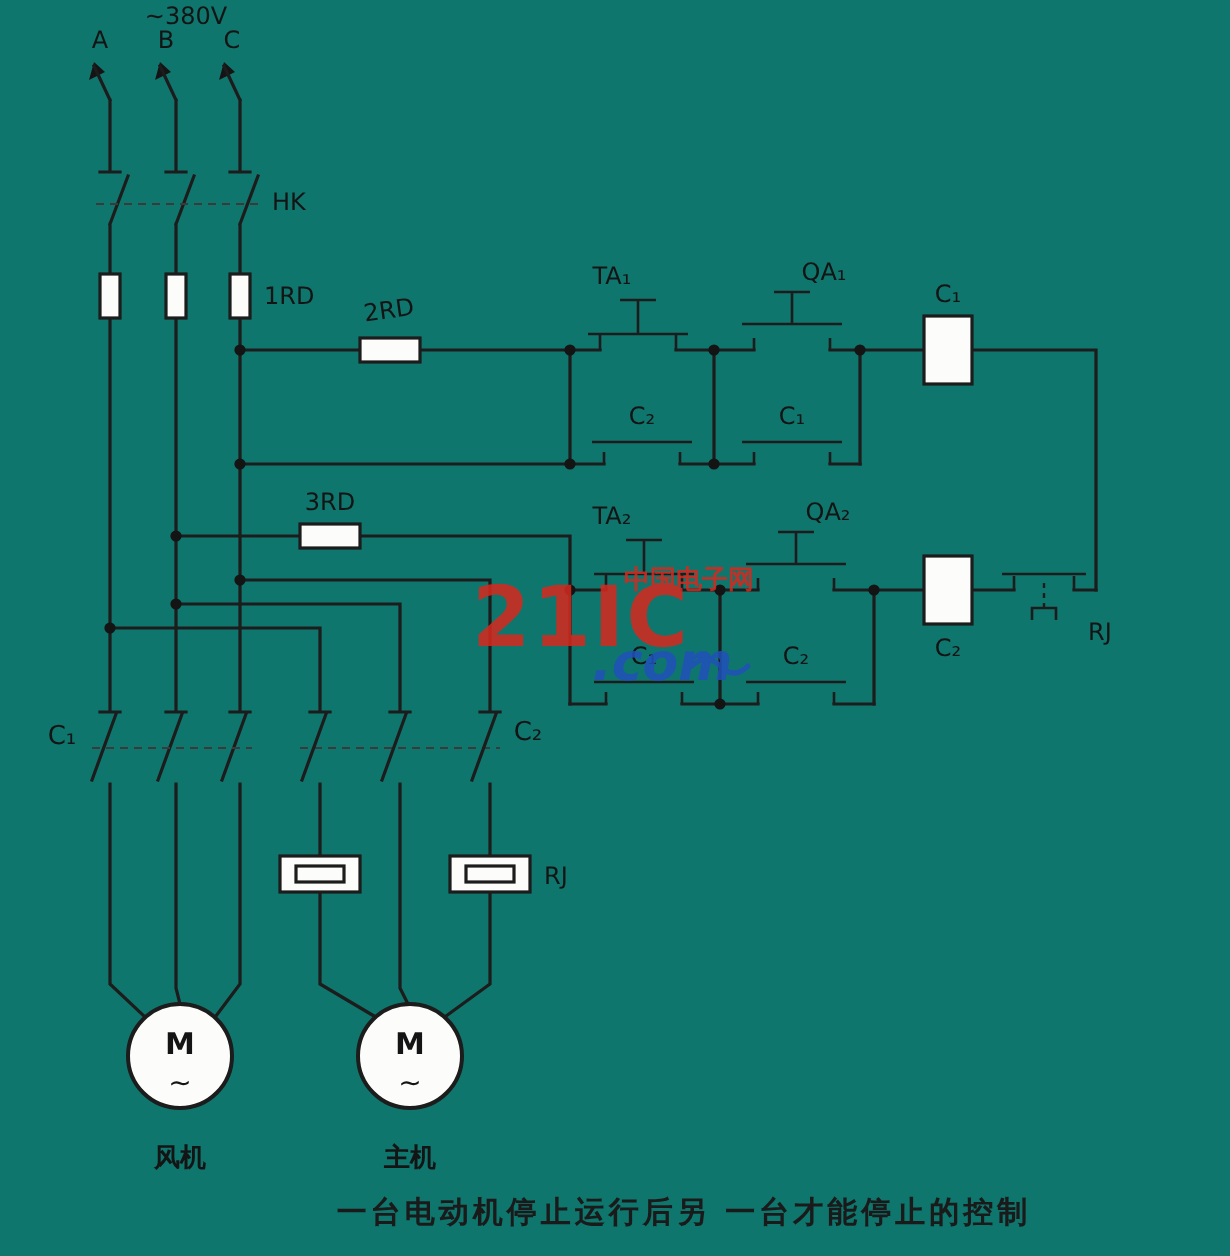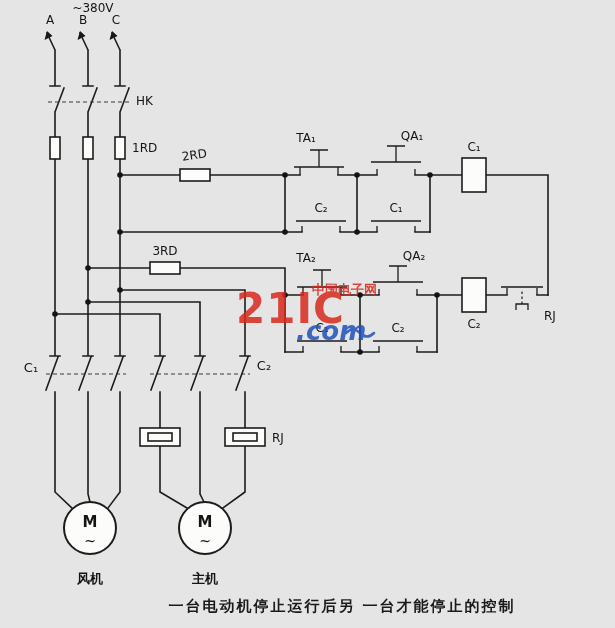--- a/index.html
+++ b/index.html
@@ -1,19 +1,19 @@
 <!DOCTYPE html>
 <html><head>
 <meta charset="utf-8">
 <style>
   html,body{margin:0;padding:0;background:#ffffff;}
   .page{
     position:relative;
     width:615px;height:628px;
-    background:#e5e5e5;
+    background:#0f766e;
     font-family:"DejaVu Sans", sans-serif;
     overflow:hidden;
   }
   svg{display:block;}
   .wire{stroke:#1c1c1c;stroke-width:1.6;fill:none;stroke-linecap:square;}
   .wire-thin{stroke:#1c1c1c;stroke-width:1.3;fill:none;}
   .dashes{stroke:#3a3a3a;stroke-width:1;fill:none;stroke-dasharray:4 3;}
   .dash2{stroke:#1c1c1c;stroke-width:1.2;fill:none;stroke-dasharray:2.5 2.5;}
   .boxsym{stroke:#1c1c1c;stroke-width:1.6;fill:#fcfcfa;}
   .dot{fill:#141414;}

